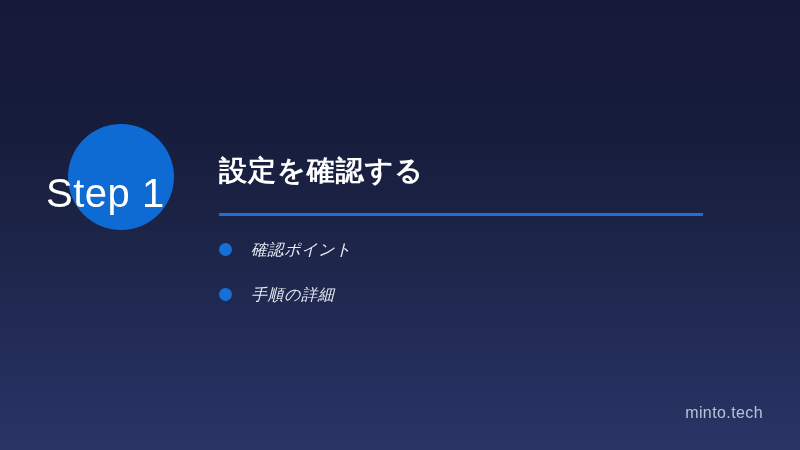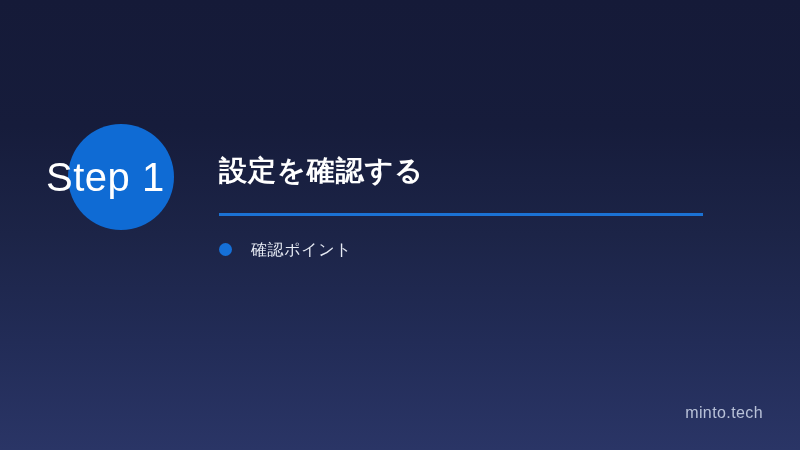--- a/index.html
+++ b/index.html
@@ -31,21 +31,21 @@
     top: 124px;
     width: 106px;
     height: 106px;
     border-radius: 50%;
     background: #0f6bd4;
   }
 
   .step-label {
     position: absolute;
     left: 46px;
-    top: 153px;
+    top: 169px;
     width: 160px;
     height: 48px;
     line-height: 48px;
     color: #ffffff;
     font-size: 40px;
     font-weight: 400;
     letter-spacing: 0.5px;
     white-space: nowrap;
   }
 
@@ -73,20 +73,21 @@
   }
 
   
   .bullets {
     position: absolute;
     left: 219px;
     top: 237px;
     margin: 0;
     padding: 0;
     list-style: none;
+    font-style: italic;
   }
 
   .bullet-item {
     display: flex;
     align-items: center;
     height: 25px;
     margin-bottom: 20px;
   }
 
   .bullet-dot {
@@ -130,17 +131,21 @@
 
   <div class="title">設定を確認する</div>
 
   <div class="title-rule"></div>
 
   <ul class="bullets">
     <li class="bullet-item">
       <span class="bullet-dot"></span>
       <span class="bullet-text">確認ポイント</span>
     </li>
+    <li class="bullet-item">
+      <span class="bullet-dot"></span>
+      <span class="bullet-text">手順の詳細</span>
+    </li>
   </ul>
 
   <div class="footer-brand">minto.tech</div>
 
 </div>
 
 </body></html>

